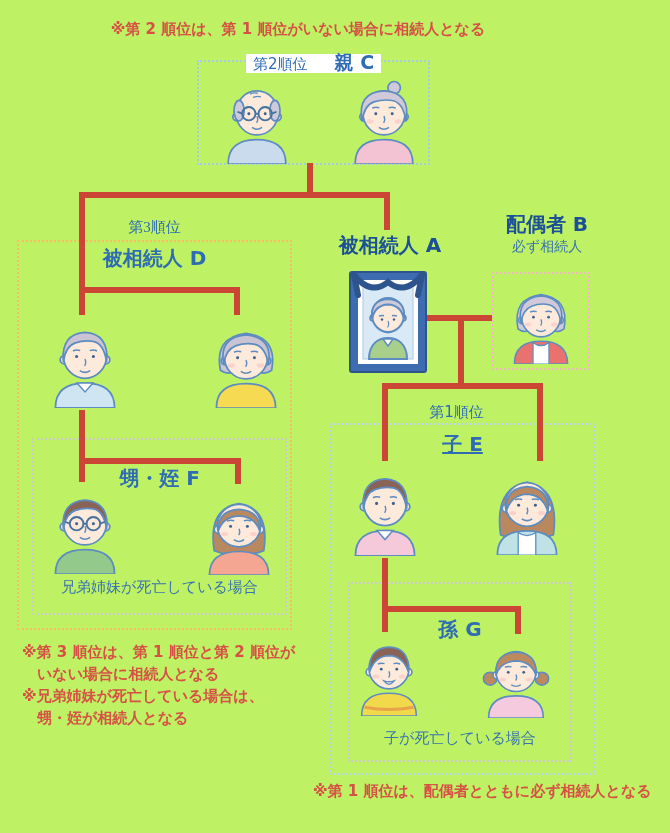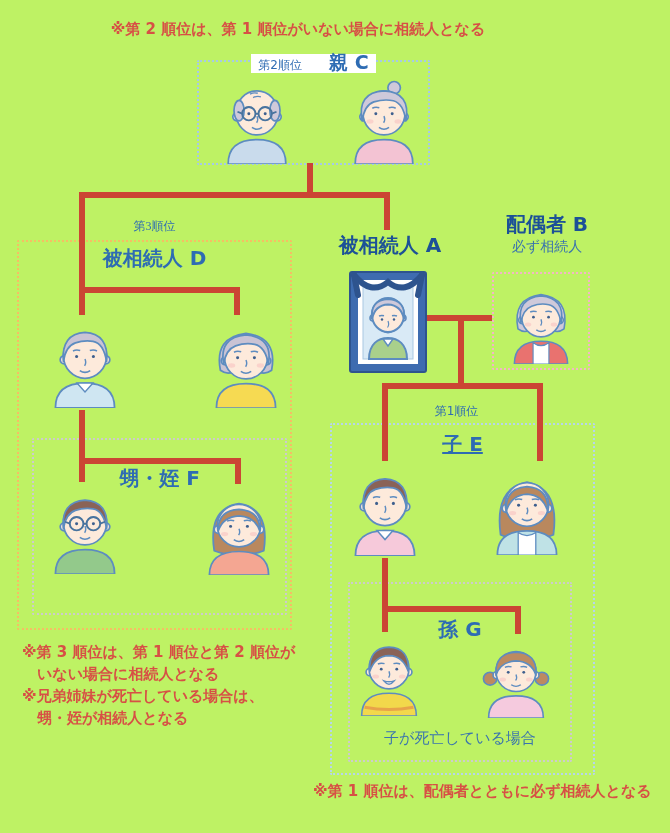--- a/index.html
+++ b/index.html
@@ -6,21 +6,21 @@
   .stage{position:relative;width:670px;height:833px;background:#bef264;overflow:hidden;
          font-family:"DejaVu Sans","Liberation Sans",sans-serif;}
   .box{position:absolute;box-sizing:border-box;border:2px dotted #ccc;border-radius:2px;z-index:1;}
   .b-parents{border-color:#a5cae7;}
   .b-spouse{border-color:#f3b7c4;}
   .b-siblings{border-color:#f4bf63;}
   .b-children{border-color:#b5d6ea;}
   .b-inner{border-color:#cccccc;}
   .line{position:absolute;background:#cb4634;z-index:2;}
   .lbl{position:absolute;z-index:3;text-align:center;white-space:nowrap;color:#2e6cb3;}
-  .rank{font-size:12px;}
+  .rank{font-size:15px;}
   .head{font-size:20px;font-weight:bold;}
   .navy{color:#1c5197;}
   .sub{font-size:14px;color:#3a74ae;}
   .cap{font-size:15px;color:#3a74ae;}
   .note{position:absolute;z-index:3;color:#d75045;font-weight:bold;font-size:15px;line-height:22px;white-space:nowrap;}
   .note .indent{padding-left:15px;}
   .onborder{background:#ffffff;padding:0 7px;}
   .avatar{position:absolute;z-index:2;}
   .avatar svg{display:block;width:100%;height:100%;}
 </style>
@@ -68,20 +68,21 @@
 
   <div class="lbl head navy" style="left:330px;top:232px;width:120px;">被相続人 A</div>
 
   <div class="lbl head navy" style="left:492px;top:211px;width:110px;">配偶者 B</div>
   <div class="lbl sub" style="left:492px;top:238px;width:110px;">必ず相続人</div>
 
   <div class="lbl rank" style="left:324px;top:403px;width:265px;">第1順位</div>
   <div class="lbl head" style="left:330px;top:431px;width:265px;text-decoration:underline;">子 E</div>
 
   <div class="lbl head" style="left:32px;top:465px;width:255px;">甥・姪 F</div>
+  <div class="lbl cap" style="left:32px;top:578px;width:255px;">兄弟姉妹が死亡している場合</div>
 
   <div class="lbl head" style="left:348px;top:616px;width:224px;">孫 G</div>
   <div class="lbl cap" style="left:348px;top:729px;width:224px;">子が死亡している場合</div>
 
   <div class="note" style="left:22px;top:641px;">
     <div>※第 3 順位は、第 1 順位と第 2 順位が</div>
     <div class="indent">いない場合に相続人となる</div>
     <div>※兄弟姉妹が死亡している場合は、</div>
     <div class="indent">甥・姪が相続人となる</div>
   </div>

